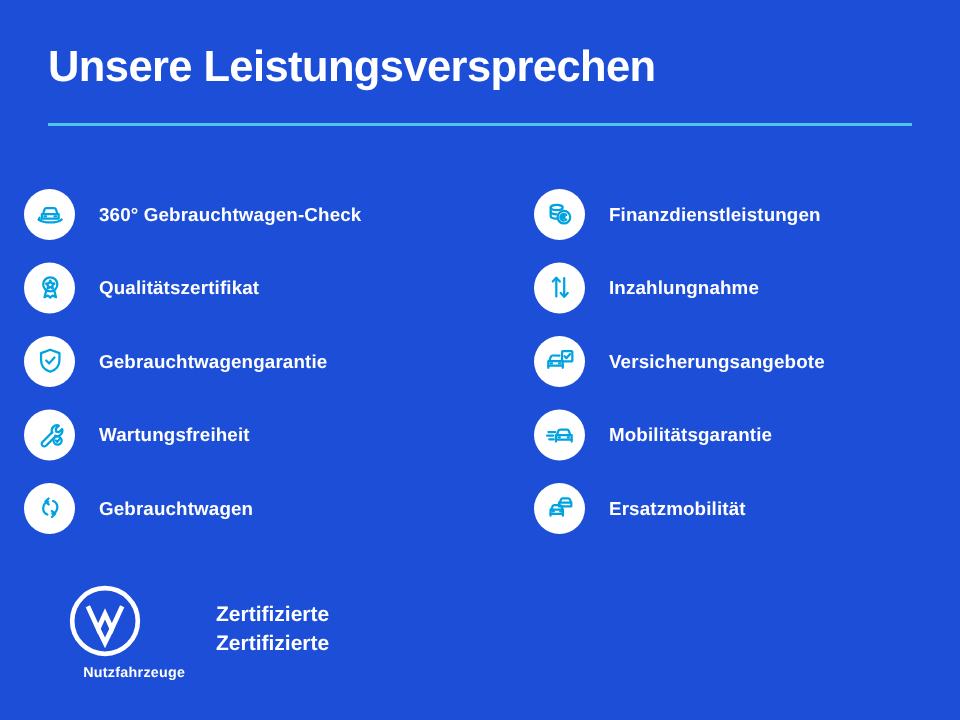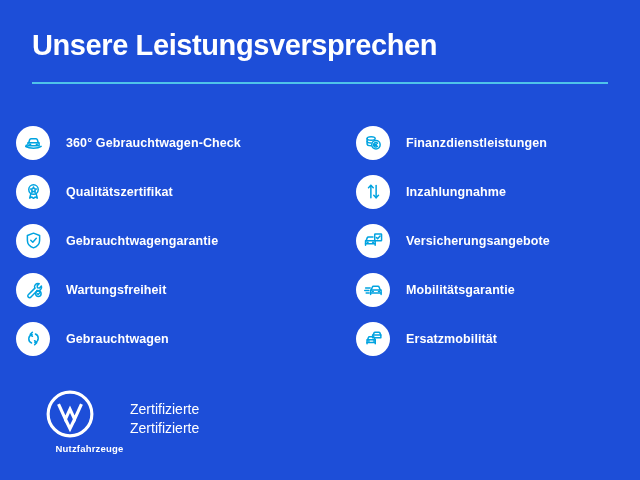--- a/index.html
+++ b/index.html
@@ -143,24 +143,24 @@
     margin-top: 4px;
     font-size: 9.5px;
     font-weight: bold;
     color: #ffffff;
     letter-spacing: 0.2px;
     white-space: nowrap;
     margin-left: 39px;
   }
 
   .footer-text {
-    margin-left: 22px;
+    margin-left: 36px;
     margin-bottom: 6px;
     font-size: 14px;
-    font-weight: normal;
+    font-weight: bold;
     line-height: 1.35;
     color: #ffffff;
     white-space: nowrap;
   }
 </style>
 </head>
 <body>
 
 <div class="slide">
 

